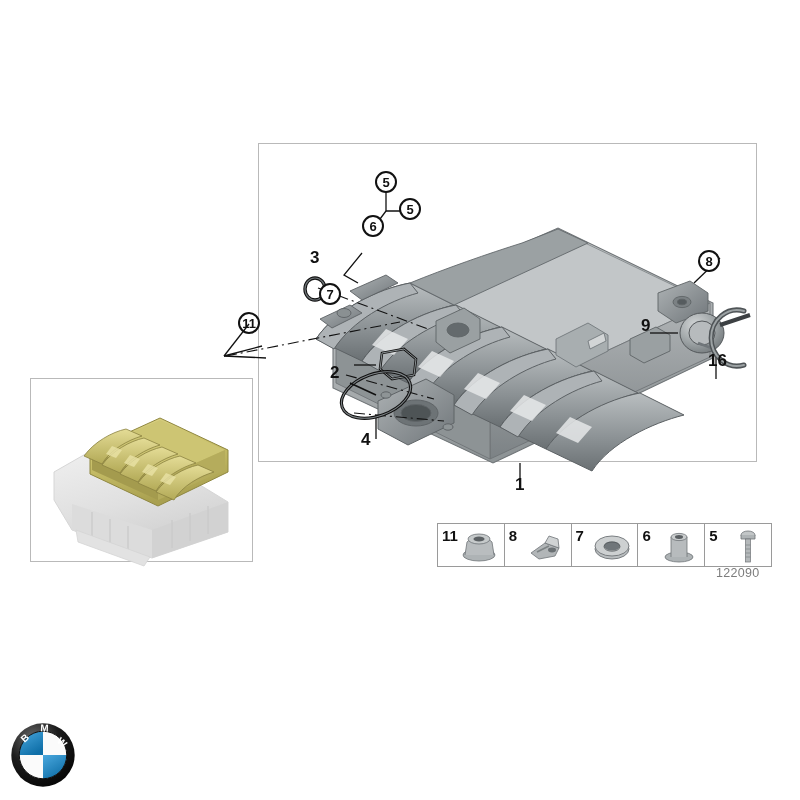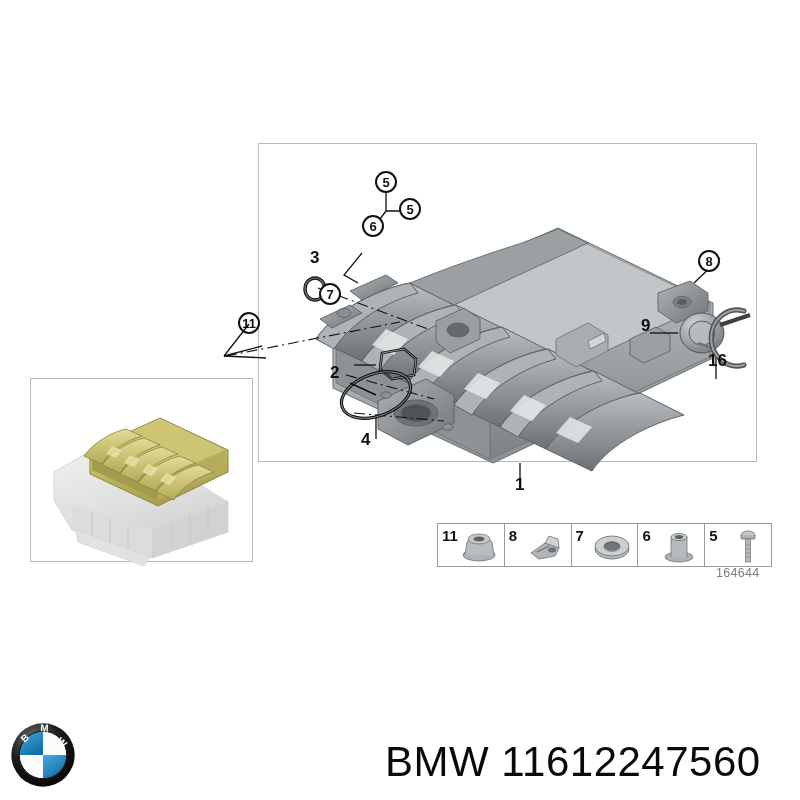--- a/index.html
+++ b/index.html
@@ -411,21 +411,21 @@
         <g stroke="#7d8385" stroke-width="0.7">
           <path d="M20.5,17 L25.5,17"></path>
             <path d="M20.5,21 L25.5,21"></path>
           <path d="M20.5,25 L25.5,25"></path>
             <path d="M20.5,29 L25.5,29"></path>
         </g>
       </svg>
     </div>
   </div>
 
-  <div class="abs" id="legend-code">164644</div>
+  <div class="abs" id="legend-code">122090</div>
 
   <svg class="abs" id="bmw-logo" viewBox="0 0 100 100">
     <defs>
       <radialGradient id="gRing" cx="0.35" cy="0.25" r="0.9">
         <stop offset="0%" stop-color="#6a6a6a"></stop>
         <stop offset="45%" stop-color="#1c1c1c"></stop>
         <stop offset="100%" stop-color="#000000"></stop>
       </radialGradient>
       <linearGradient id="gBlue" x1="0" y1="0" x2="0.6" y2="1">
         <stop offset="0%" stop-color="#4aa8de"></stop>
@@ -439,15 +439,14 @@
     <path d="M50,14 A36,36 0 0,1 86,50 L50,50 Z" fill="#fbfbfb"></path>
     <path d="M14,50 A36,36 0 0,0 50,86 L50,50 Z" fill="#fbfbfb"></path>
     <circle cx="50" cy="50" r="36" fill="none" stroke="#0a0a0a" stroke-width="1.5"></circle>
     <g fill="#ffffff" font-family="'Liberation Sans', sans-serif" font-size="15" font-weight="bold">
       <text x="22" y="32" transform="rotate(-42 22 32)">B</text>
       <text x="46" y="14" transform="rotate(2 46 14)">M</text>
       <text x="70" y="30" transform="rotate(42 70 30)">W</text>
     </g>
   </svg>
 
-  <div class="abs" id="footer-text">BMW 11612247560</div>
 
 </div>
 
 </body></html>

